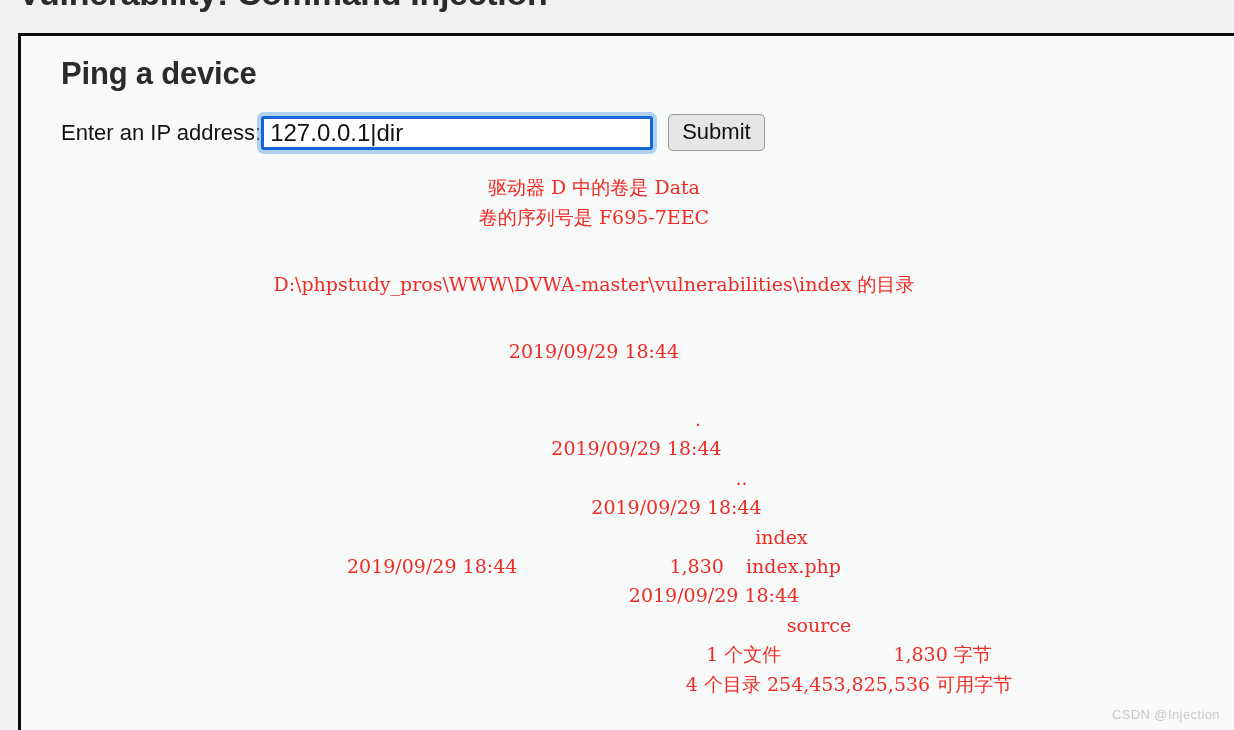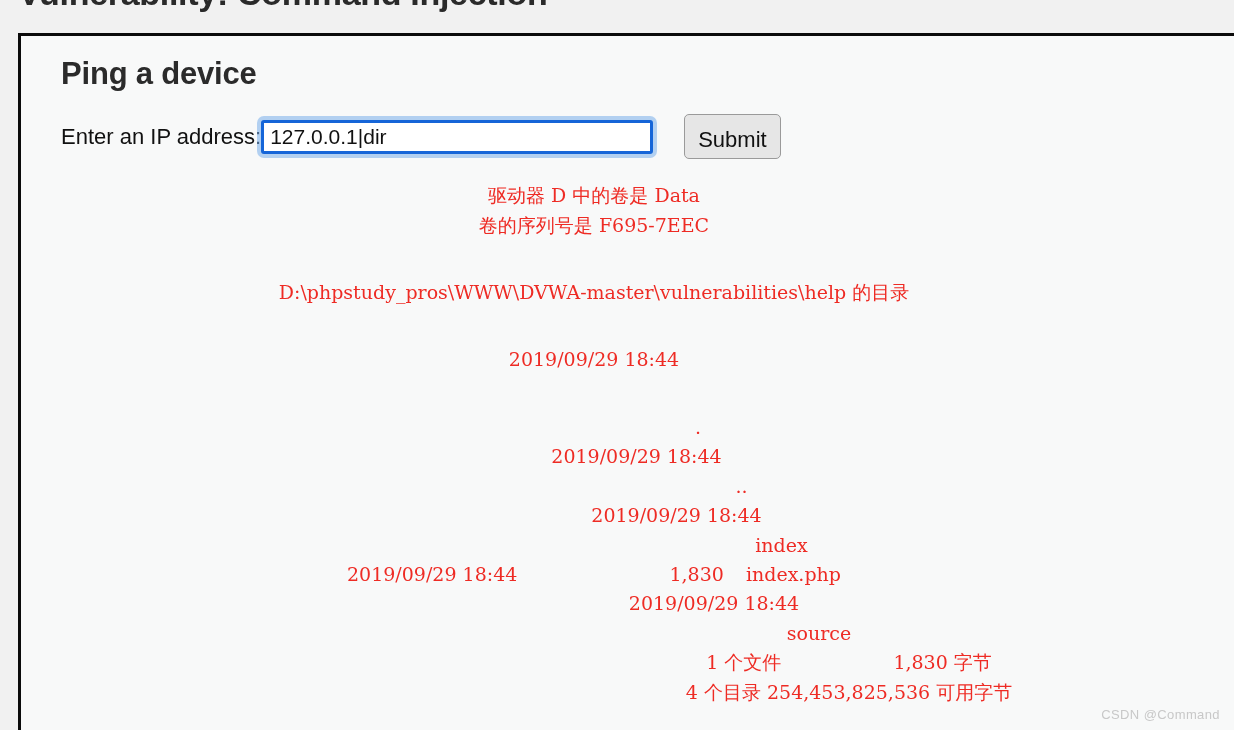--- a/index.html
+++ b/index.html
@@ -59,40 +59,40 @@
   }
   #ip-label {
     font-size: 22px;
     color: #111;
     white-space: nowrap;
     margin-right: 0;
   }
   #ip-input {
     width: 392px;
     height: 34px;
-    font-size: 21px;
+    font-size: 24px;
     font-family: "Liberation Sans", sans-serif;
     color: #111;
     padding: 2px 6px;
     border: 3px solid #1565d8;
     border-radius: 3px;
     background: #ffffff;
     outline: none;
     box-shadow: 0 0 0 4px rgba(120,175,235,0.55);
     box-sizing: border-box;
   }
   #submit-button {
-    margin-left: 31px;
+    margin-left: 15px;
     font-size: 22px;
     font-family: "Liberation Sans", sans-serif;
     color: #111;
     background: #e6e6e6;
     border: 1px solid #9a9a9a;
     border-radius: 5px;
-    padding: 13px 13px 7px 13px;
+    padding: 5px 13px 7px 13px;
     cursor: pointer;
     line-height: 1.05;
   }
 
   
   #command-output {
     color: #ee2b24;
     font-family: "DejaVu Serif", "Liberation Serif", serif;
     font-size: 19px;
     line-height: 1.55;
@@ -133,21 +133,21 @@
     </div>
 
     <div id="command-output">
 
       <div class="out-line">驱动器 D 中的卷是 Data</div>
       <div class="out-line">卷的序列号是 F695-7EEC</div>
 
       <div class="out-blank"></div>
       <div class="out-blank"></div>
 
-      <div class="out-line">D:\phpstudy_pros\WWW\DVWA-master\vulnerabilities\help 的目录</div>
+      <div class="out-line">D:\phpstudy_pros\WWW\DVWA-master\vulnerabilities\index 的目录</div>
 
       <div class="out-blank"></div>
       <div class="out-blank"></div>
 
       <div class="out-line ind-0">2019/09/29  18:44</div>
 
       <div class="out-blank"></div>
       <div class="out-blank"></div>
 
       <div class="out-line" style="margin-left:208px;">.</div>
@@ -175,13 +175,13 @@
         <span style="display:inline-block;width:100px;"></span>
         <span>1,830 字节</span>
       </div>
 
       <div class="out-line" style="margin-left:510px;">4 个目录 254,453,825,536 可用字节</div>
 
     </div>
   </div>
 </div>
 
-<div id="watermark">CSDN @Command</div>
+<div id="watermark">CSDN @Injection</div>
 
 </body></html>

